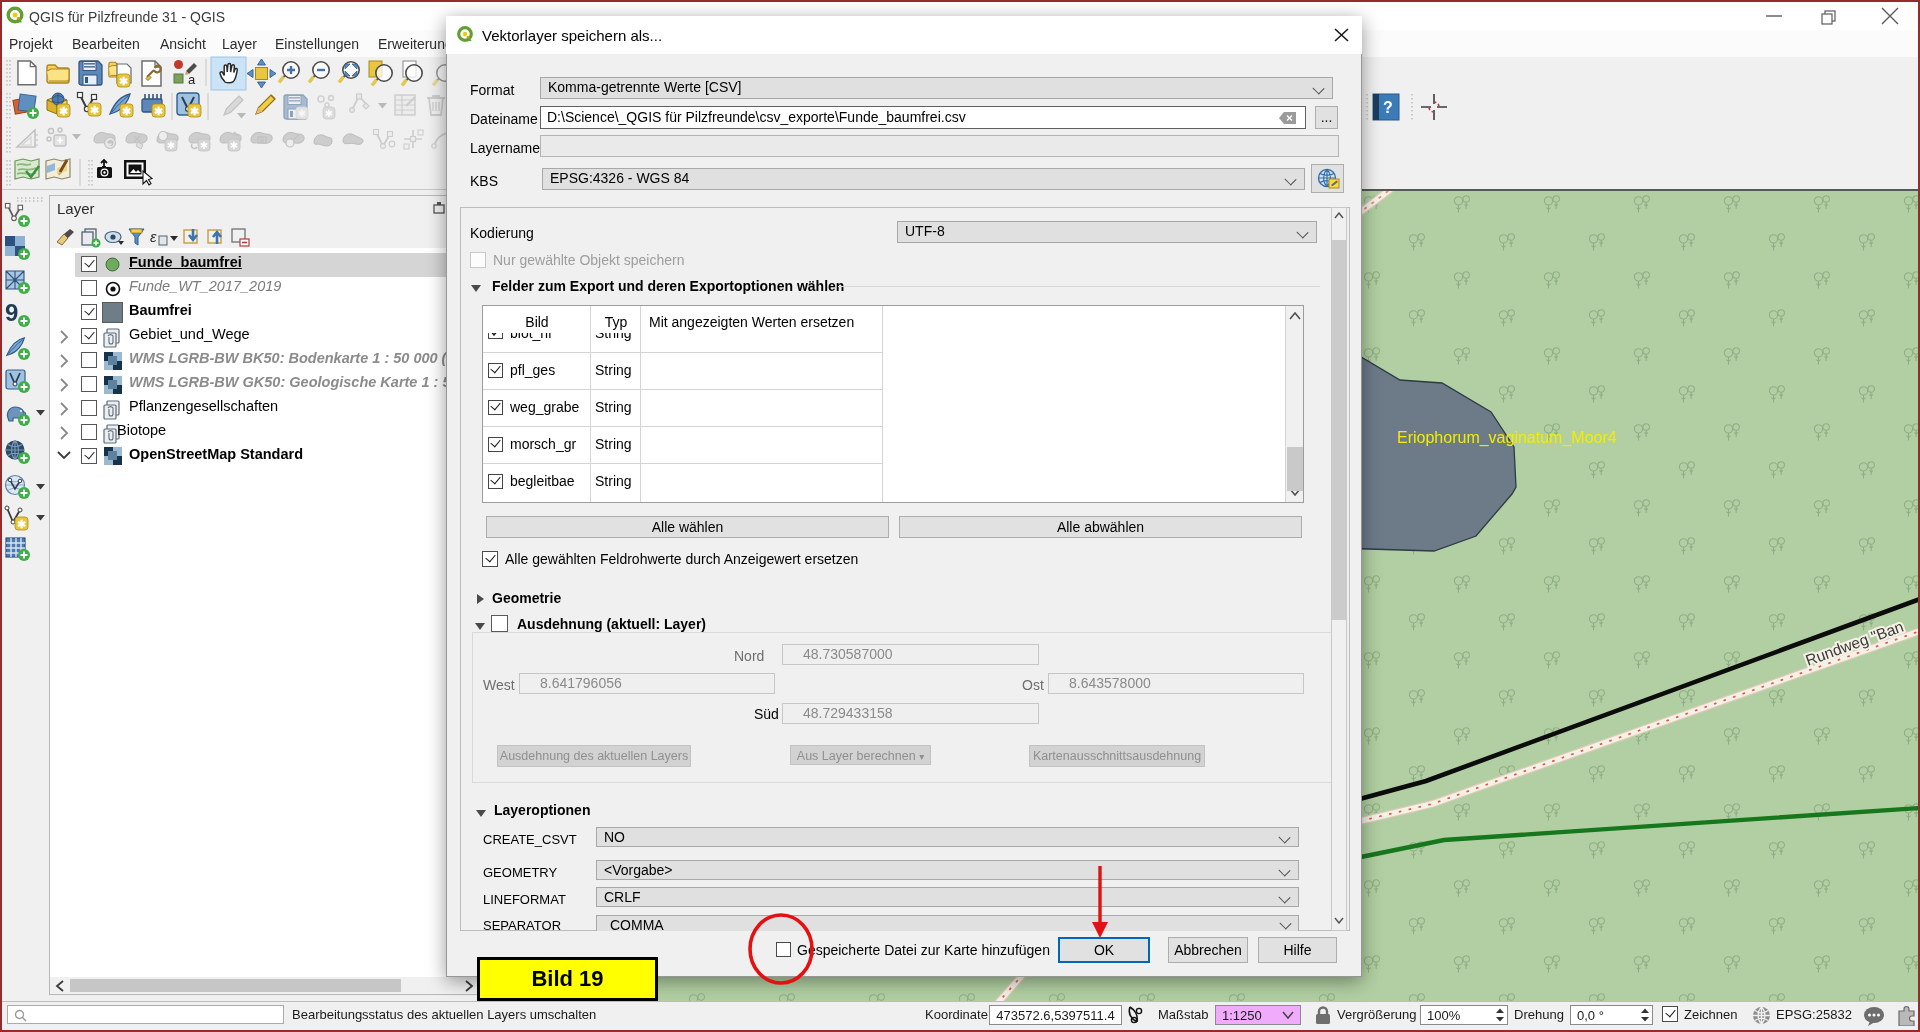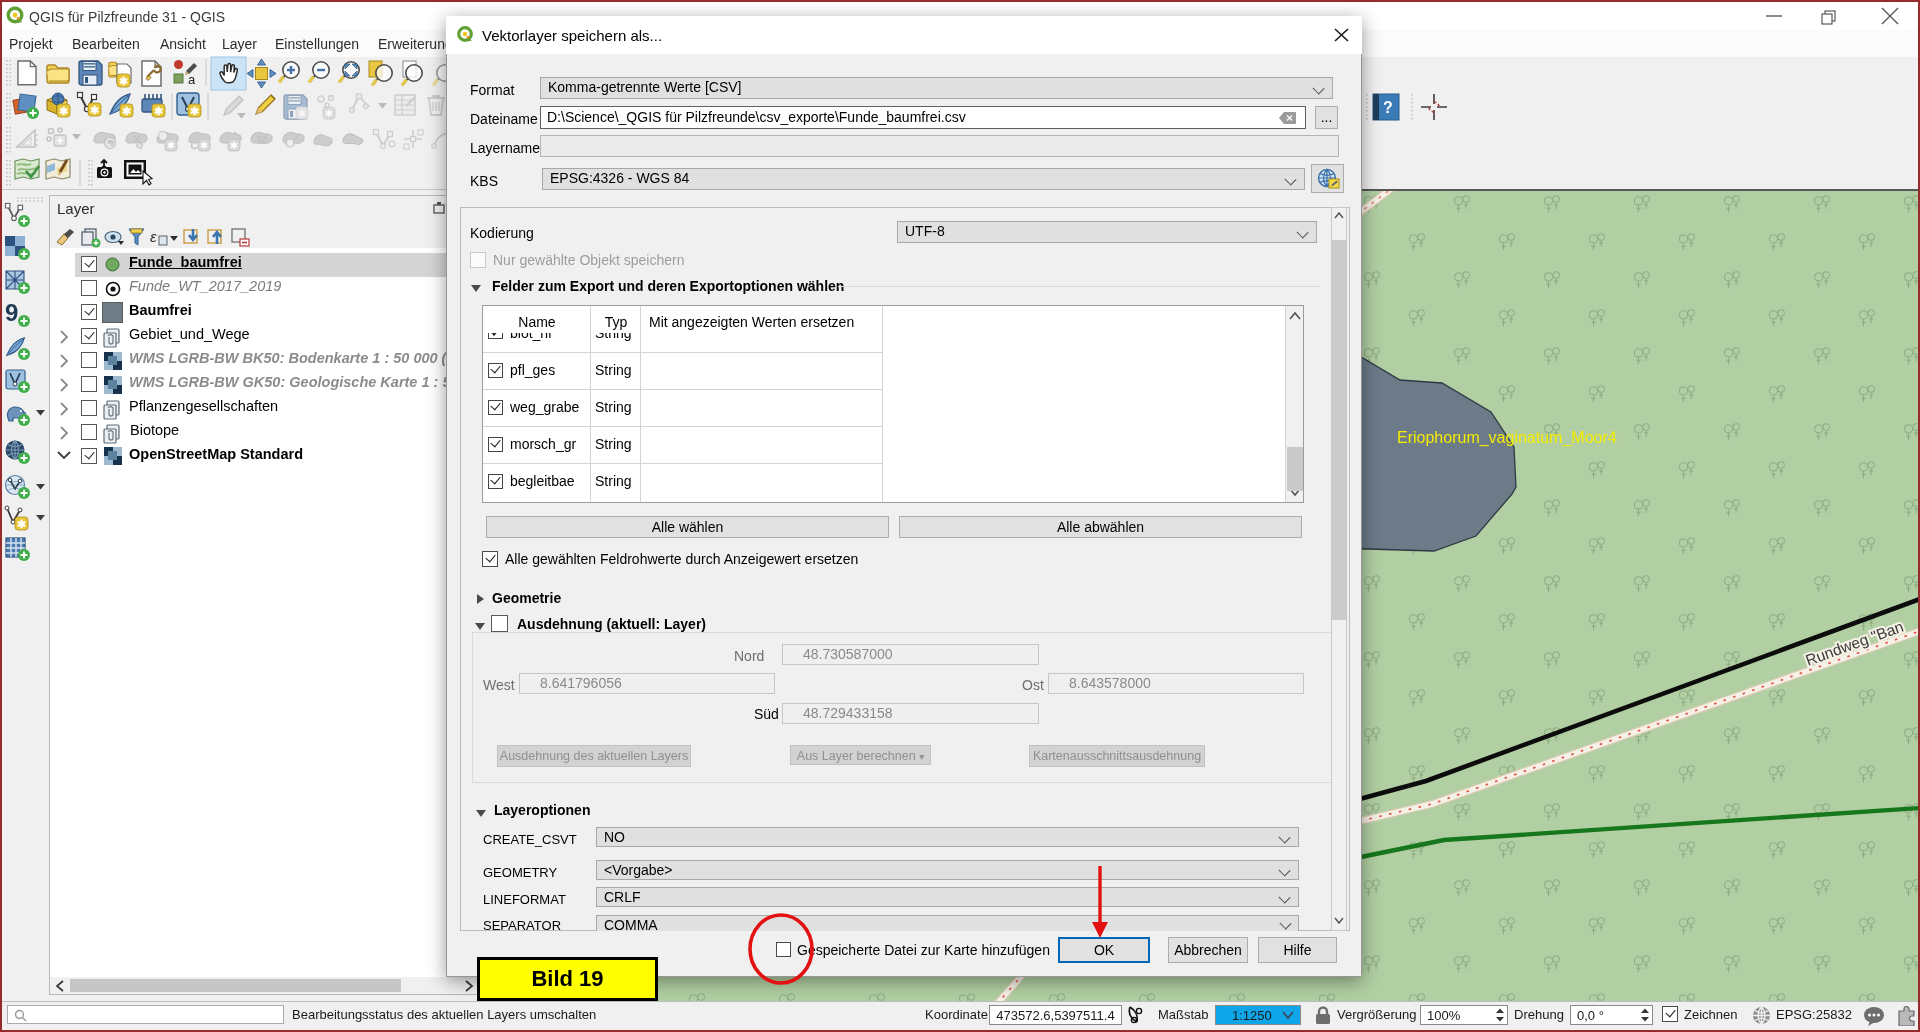--- a/index.html
+++ b/index.html
@@ -578,21 +578,21 @@
 
   <svg class="abs" style="left:10px;top:177px;" width="10" height="14">
       <path d="M2 1 L8 7 L2 13" fill="none" stroke="#8a8a8a" stroke-width="1.8"></path>
     </svg>
   <div class="tree-cb off" style="left:32px;top:175px;"></div>
   <svg class="abs" style="left:54px;top:174px;" width="20" height="21">
       <rect x="4" y="2" width="12" height="14" rx="1" fill="#eceff2" stroke="#5f6d79" stroke-width="1.2"></rect>
       <rect x="1" y="6" width="12" height="14" rx="1" fill="#eceff2" stroke="#5f6d79" stroke-width="1.2"></rect>
       <path d="M5 9 a3 3 0 0 1 5 0 v6 a2 2 0 0 1 -4 0 v-5" fill="none" stroke="#5f6d79" stroke-width="1.1"></path>
     </svg>
-  <div class="abs" style="left:81px;top:173px;">Biotope</div>
+  <div class="abs" style="left:68px;top:173px;">Biotope</div>
 
   <svg class="abs" style="left:8px;top:201px;" width="14" height="10">
       <path d="M1 2 L7 8 L13 2" fill="none" stroke="#3c3c3c" stroke-width="1.8"></path>
     </svg>
   <div class="tree-cb" style="left:32px;top:199px;"></div>
   <svg class="abs" style="left:55px;top:198px;" width="18" height="18">
       <rect x="0" y="0" width="9" height="9" fill="#16324c"></rect>
       <rect x="9" y="0" width="9" height="9" fill="#9db9cf"></rect>
       <rect x="0" y="9" width="9" height="9" fill="#9db9cf"></rect>
       <rect x="9" y="9" width="9" height="9" fill="#16324c"></rect>
@@ -667,21 +667,21 @@
   <div class="abs" style="left:34px;top:5px;color:#9a9a9a;margin-top:36px;">Zu suchender Typ (Strg+K)</div>
   <div class="abs" style="left:292px;top:5px;">Bearbeitungsstatus des aktuellen Layers umschalten</div>
   <div class="abs" style="left:925px;top:5px;">Koordinate</div>
   <div class="abs" style="left:989px;top:3px;width:133px;height:20px;background:#fff;border:1px solid #8a8a8a;text-align:center;line-height:19px;">473572.6,5397511.4</div>
   <svg class="abs" style="left:1126px;top:3px;" width="22" height="20">
     <path d="M4 2 C10 6,12 10,11 17 M4 2 C2 8,4 13,11 17" fill="none" stroke="#111" stroke-width="1.6"></path>
     <circle cx="13" cy="6" r="2.6" fill="none" stroke="#111" stroke-width="1.4"></circle>
     <circle cx="8" cy="15" r="2.6" fill="none" stroke="#111" stroke-width="1.4"></circle>
   </svg>
   <div class="abs" style="left:1158px;top:5px;">Maßstab</div>
-  <div class="abs" style="left:1215px;top:3px;width:86px;height:20px;background:#0ea5e9;border:1px solid #8a8a8a;line-height:19px;padding-left:16px;">1:1250</div>
+  <div class="abs" style="left:1215px;top:3px;width:86px;height:20px;background:#f0abfc;border:1px solid #8a8a8a;line-height:19px;padding-left:6px;">1:1250</div>
   <svg class="abs" style="left:1282px;top:9px;" width="12" height="9">
       <path d="M1 1 L6 7 L11 1" fill="none" stroke="#444" stroke-width="1.5"></path>
     </svg>
   <svg class="abs" style="left:1313px;top:4px;" width="20" height="19">
       <rect x="3" y="8" width="14" height="10" rx="1.5" fill="#6e6e6e"></rect>
       <path d="M6 8 V5.5 a4 4 0 0 1 8 0 V8" fill="none" stroke="#6e6e6e" stroke-width="2.4"></path>
     </svg>
   <div class="abs" style="left:1337px;top:5px;">Vergrößerung</div>
   <div class="abs" style="left:1420px;top:3px;width:88px;height:20px;background:#fff;border:1px solid #8a8a8a;line-height:19px;padding-left:6px;">100%</div>
   <svg class="abs" style="left:1494px;top:5px;" width="12" height="17">
@@ -759,21 +759,21 @@
   <div class="abs" style="left:24px;top:264px;"><svg width="12" height="10">
         <path d="M1 2 L11 2 L6 9 Z" fill="#4a4a4a"></path>
       </svg></div>
   <div class="abs" style="left:46px;top:262px;font-weight:bold;">Felder zum Export und deren Exportoptionen wählen</div>
   <div class="abs" style="left:392px;top:270px;width:482px;height:1px;background:#d8d8d8;"></div>
 
   <div class="abs" style="left:36px;top:289px;width:822px;height:198px;background:#fff;border:1px solid #9c9c9c;overflow:hidden;">
     <div class="abs" style="left:0px;top:0px;width:108px;height:196px;border-right:1px solid #d4d4d4;"></div>
     <div class="abs" style="left:108px;top:0px;width:50px;height:196px;border-right:1px solid #d4d4d4;"></div>
     <div class="abs" style="left:158px;top:0px;width:242px;height:196px;border-right:1px solid #d4d4d4;"></div>
-    <div class="abs" style="left:0px;top:8px;width:108px;text-align:center;">Name</div>
+    <div class="abs" style="left:0px;top:8px;width:108px;text-align:center;">Bild</div>
     <div class="abs" style="left:108px;top:8px;width:50px;text-align:center;">Typ</div>
     <div class="abs" style="left:166px;top:8px;">Mit angezeigten Werten ersetzen</div>
 
     <div class="abs" style="left:0;top:27px;width:400px;height:20px;overflow:hidden;">
       <div class="abs" style="left:5px;top:-9px;width:15px;height:15px;border:1.4px solid #444;background:#fff;"></div>
       <svg class="abs" style="left:5px;top:-9px;" width="15" height="15">
           <path d="M3 7 L6 11 L12 3" fill="none" stroke="#222" stroke-width="1.6"></path>
         </svg>
       <div class="abs" style="left:27px;top:-8px;">biot_nr</div>
       <div class="abs" style="left:112px;top:-8px;">String</div>
@@ -842,21 +842,21 @@
   <div class="abs" style="left:48px;top:786px;font-weight:bold;">Layeroptionen</div>
 
   <div class="abs" style="left:37px;top:816px;font-size:13px;">CREATE_CSVT</div>
   <div class="cmb abs" style="left:150px;top:811px;width:703px;height:20px;">NO</div>
   <div class="abs" style="left:37px;top:849px;font-size:13px;">GEOMETRY</div>
   <div class="cmb abs" style="left:150px;top:844px;width:703px;height:20px;">&lt;Vorgabe&gt;</div>
   <div class="abs" style="left:37px;top:876px;font-size:13px;">LINEFORMAT</div>
   <div class="cmb abs" style="left:150px;top:871px;width:703px;height:20px;">CRLF</div>
   <div class="abs" style="left:37px;top:902px;width:820px;height:13px;overflow:hidden;font-size:13px;">SEPARATOR</div>
   <div class="abs" style="left:150px;top:899px;width:703px;height:16px;overflow:hidden;">
-      <div class="cmb" style="width:703px;height:20px;padding-left:7px;line-height:19px;">COMMA</div>
+      <div class="cmb" style="width:703px;height:20px;padding-left:13px;line-height:19px;">COMMA</div>
     </div>
 
   <div class="abs" style="left:885px;top:191px;width:16px;height:724px;background:#f0f0f0;border:1px solid #c8c8c8;"></div>
   <svg class="abs" style="left:888px;top:196px;" width="10" height="7">
       <path d="M1 6 L5 1 L9 6" fill="none" stroke="#505050" stroke-width="1.4"></path>
     </svg>
   <svg class="abs" style="left:888px;top:901px;" width="10" height="7">
       <path d="M1 1 L5 6 L9 1" fill="none" stroke="#505050" stroke-width="1.4"></path>
     </svg>
   <div class="abs" style="left:886px;top:224px;width:14px;height:380px;background:#cbcbcb;"></div>

